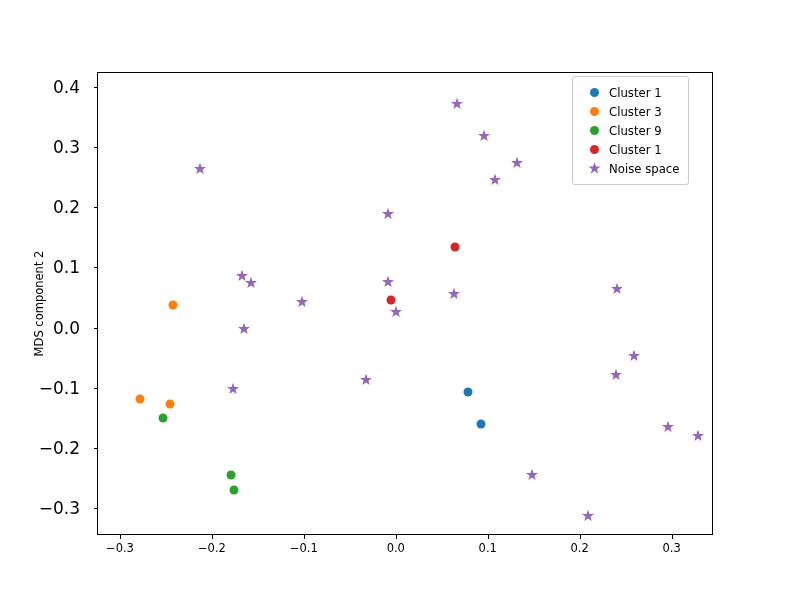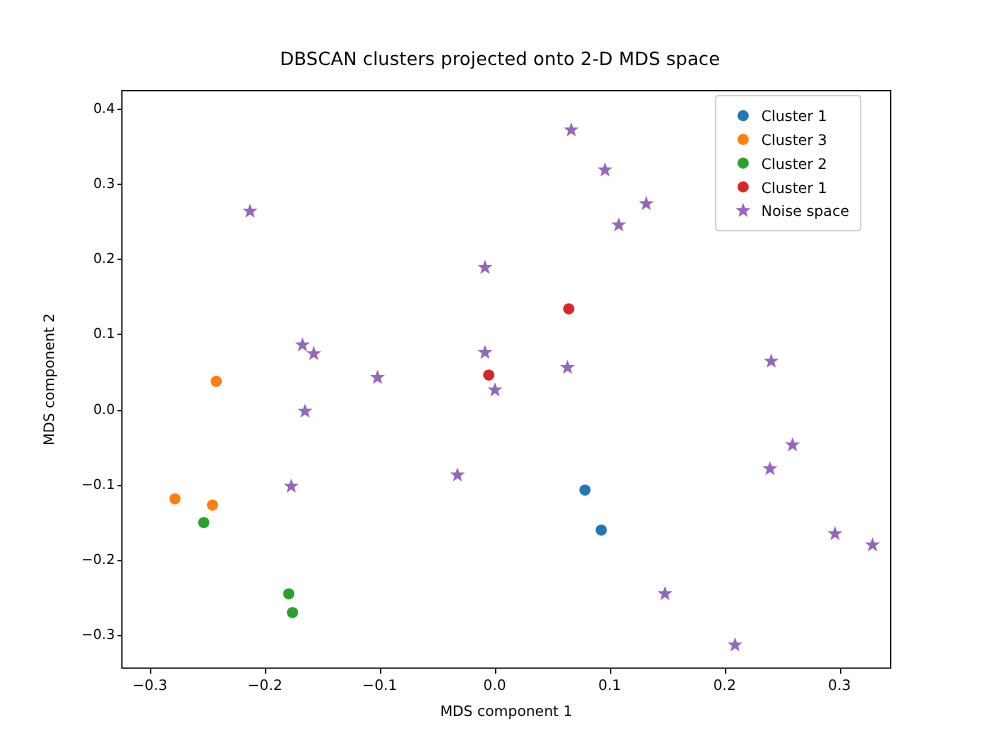--- a/index.html
+++ b/index.html
@@ -85,22 +85,22 @@
   .ticklabel-x {
     position: absolute;
     top: 541px;
     font-size: 11.5px;
     color: #000000;
     transform: translateX(-50%);
     white-space: nowrap;
   }
   .ticklabel-y {
     position: absolute;
-    left: 92px;
-    font-size: 11px;
+    left: 80px;
+    font-size: 17px;
     color: #000000;
     transform: translate(-100%, -50%);
     white-space: nowrap;
   }
   #xlabel {
     position: absolute;
     left: 97px;
     width: 616px;
     top: 562px;
     text-align: center;
@@ -149,21 +149,20 @@
     color: #000000;
     white-space: nowrap;
     padding-left: 2px;
   }
 </style>
 </head>
 <body>
 
 <div id="figure">
 
-  <div id="chart-title">DBSCAN clusters projected onto 2-D MDS space</div>
 
   <div id="axes">
     <div id="plot-area">
         <div class="pt pt-circle" style="left: 369.6px; top: 318.69px; background: rgb(31, 119, 180);"></div>
         <div class="pt pt-circle" style="left: 383.39px; top: 351.16px; background: rgb(31, 119, 180);"></div>
         <div class="pt pt-circle" style="left: 75.39px; top: 231.5px; background: rgb(255, 127, 14);"></div>
         <div class="pt pt-circle" style="left: 42.29px; top: 325.9px; background: rgb(255, 127, 14);"></div>
         <div class="pt pt-circle" style="left: 71.71px; top: 330.71px; background: rgb(255, 127, 14);"></div>
         <div class="pt pt-circle" style="left: 65.28px; top: 344.54px; background: rgb(44, 160, 44);"></div>
         <div class="pt pt-circle" style="left: 133.31px; top: 401.67px; background: rgb(44, 160, 44);"></div>
@@ -311,41 +310,40 @@
       <div class="tick-y" style="top: 267.42px;"></div>
       <div class="ticklabel-y" style="top: 267.42px;">0.1</div>
       <div class="tick-y" style="top: 207.29px;"></div>
       <div class="ticklabel-y" style="top: 207.29px;">0.2</div>
       <div class="tick-y" style="top: 147.16px;"></div>
       <div class="ticklabel-y" style="top: 147.16px;">0.3</div>
       <div class="tick-y" style="top: 87.03px;"></div>
       <div class="ticklabel-y" style="top: 87.03px;">0.4</div>
     </div>
 
-  <div id="xlabel">MDS component 1</div>
   <div id="ylabel">MDS component 2</div>
 
   <div id="legend">
       <div class="legend-row">
         <span class="legend-marker">
           <span class="pt-circle" style="background: rgb(31, 119, 180);"></span>
         </span>
         <span class="legend-label">Cluster 1</span>
       </div>
       <div class="legend-row">
         <span class="legend-marker">
           <span class="pt-circle" style="background: rgb(255, 127, 14);"></span>
         </span>
         <span class="legend-label">Cluster 3</span>
       </div>
       <div class="legend-row">
         <span class="legend-marker">
           <span class="pt-circle" style="background: rgb(44, 160, 44);"></span>
         </span>
-        <span class="legend-label">Cluster 2</span>
+        <span class="legend-label">Cluster 9</span>
       </div>
       <div class="legend-row">
         <span class="legend-marker">
           <span class="pt-circle" style="background: rgb(214, 39, 40);"></span>
         </span>
         <span class="legend-label">Cluster 1</span>
       </div>
       <div class="legend-row">
         <span class="legend-marker">
           <svg width="13" height="13" viewBox="0 0 13 13">

